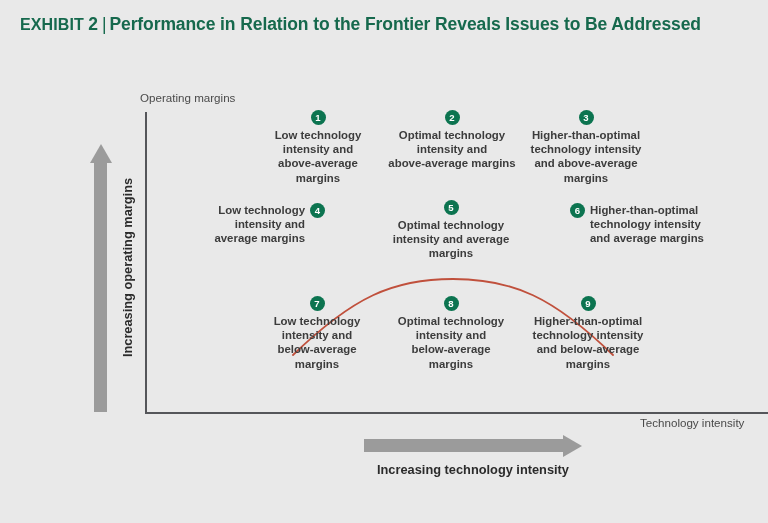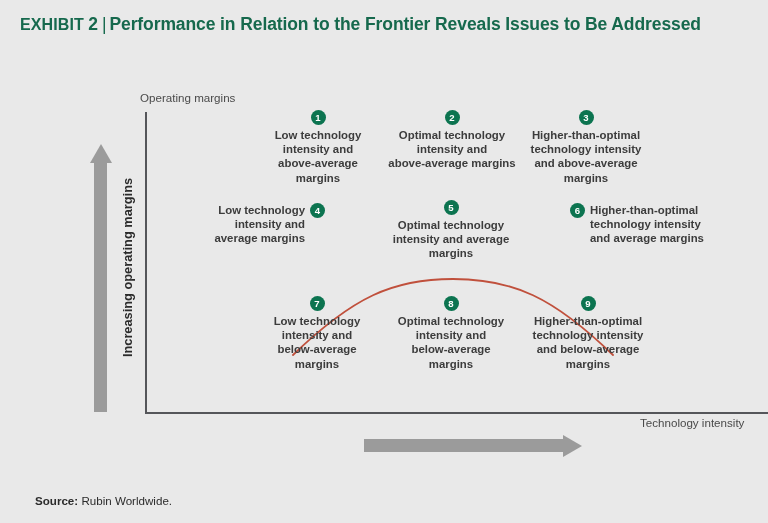--- a/index.html
+++ b/index.html
@@ -212,20 +212,21 @@
 
     <div id="v-arrow-group">
       <div id="v-arrow-head"></div>
       <div id="v-arrow-shaft"></div>
       <div id="v-arrow-label">Increasing operating margins</div>
     </div>
 
     <div id="h-arrow-group">
       <div id="h-arrow-shaft"></div>
       <div id="h-arrow-head"></div>
+      <div id="h-arrow-label">Increasing technology intensity</div>
     </div>
 
     <svg id="frontier-curve" viewBox="0 0 350 180" preserveAspectRatio="none">
       <path id="curve-path" d="M 15,163 C 75,105 115,87 175,87 C 235,87 275,105 335,163" fill="none" stroke="#c0503c" stroke-width="1.8" stroke-linecap="round"></path>
     </svg>
 
     <div class="cell center" id="cell-1">
       <span class="badge" style="background: rgb(12, 116, 80); color: rgb(255, 255, 255);">1</span>
       <div class="cell-text">Low technology
 intensity  and
@@ -292,18 +293,14 @@
     <div class="cell center" id="cell-9">
       <span class="badge" style="background: rgb(12, 116, 80); color: rgb(255, 255, 255);">9</span>
       <div class="cell-text">Higher-than-optimal
 technology intensity
 and below-average
 margins</div>
     </div>
 
   </div>
 
-  <div id="source">
-    <span class="lbl">Source:</span>
-    <span class="val">Rubin Worldwide.</span>
-  </div>
 
 </div>
 
 </body></html>

